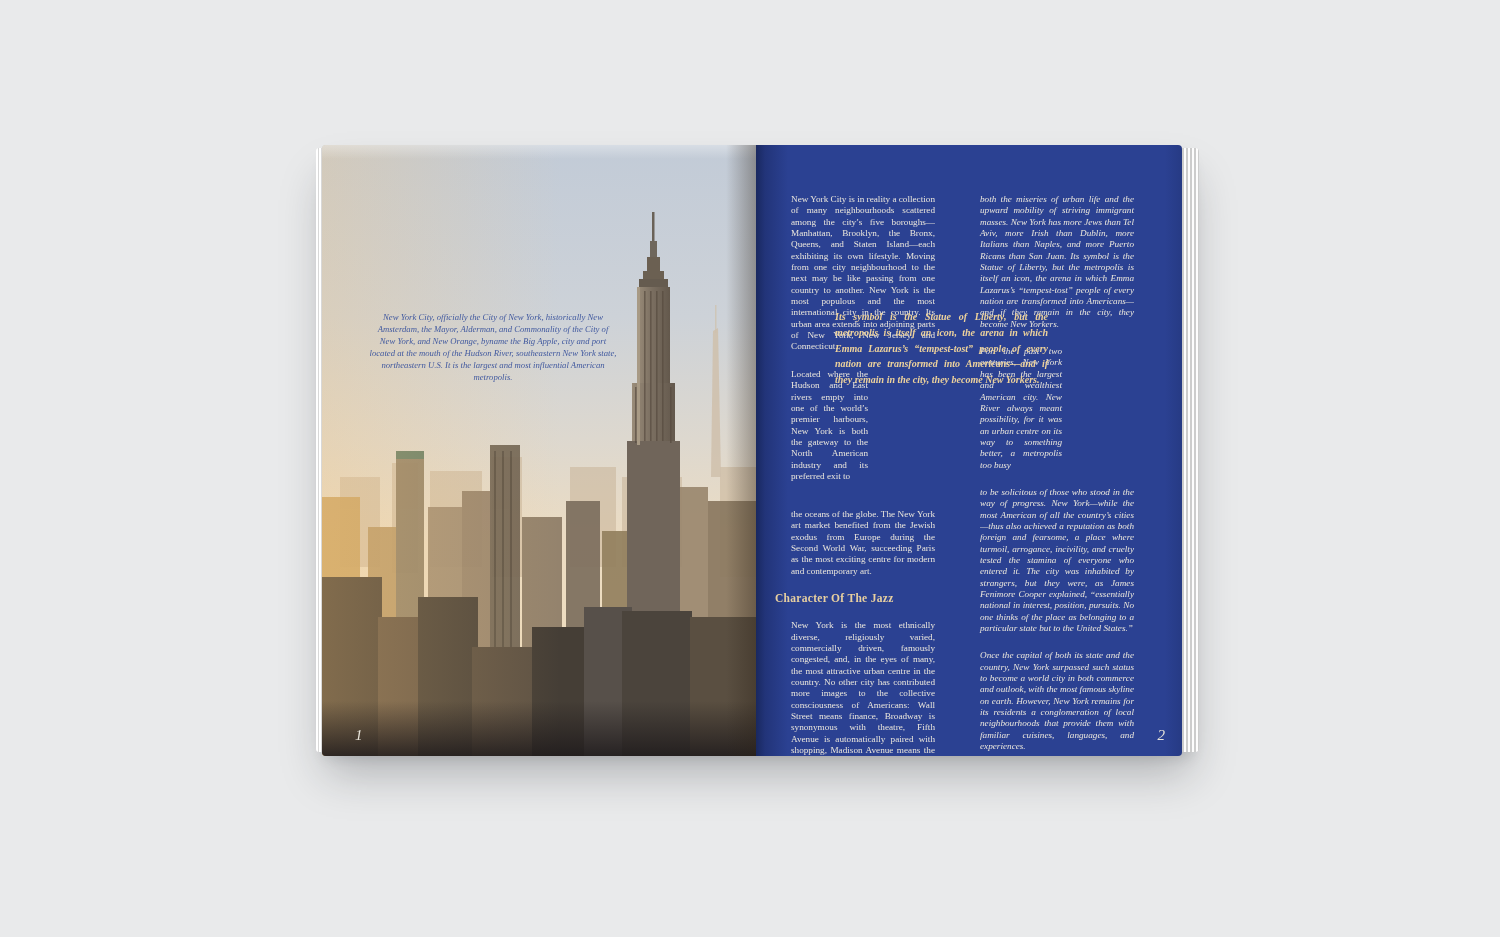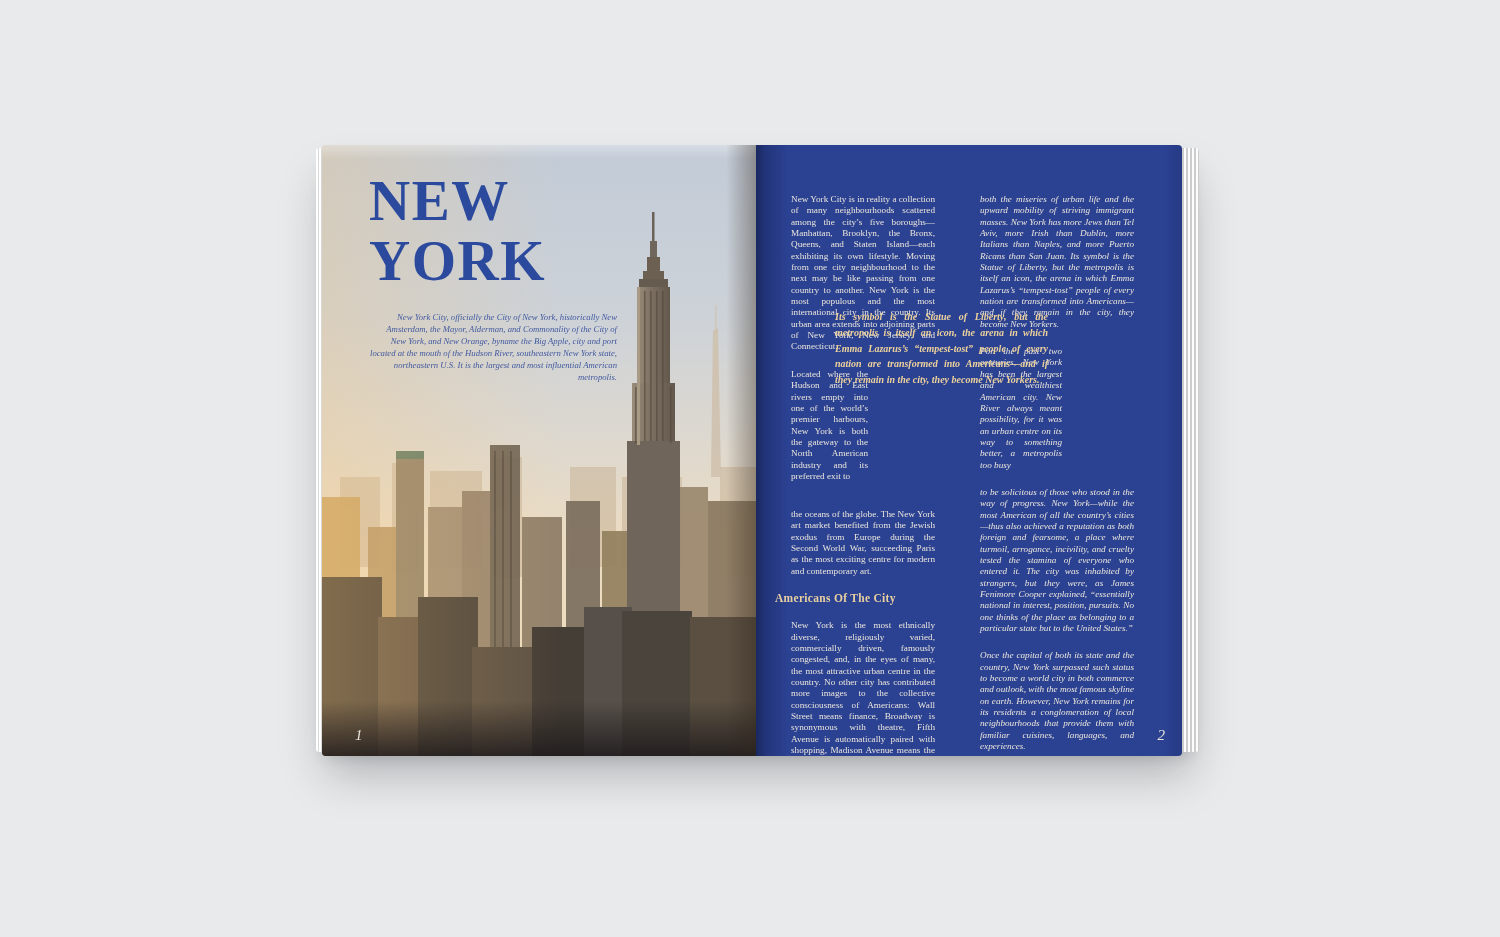--- a/index.html
+++ b/index.html
@@ -16,21 +16,21 @@
   .page-left{position:absolute;left:6px;top:0;width:434px;height:611px;overflow:hidden;
              border-radius:4px 0 0 4px;background:#d9d4c8;}
   .page-left svg{position:absolute;left:0;top:0;}
   .page-left .spine-shade{position:absolute;right:0;top:0;width:30px;height:100%;
              background:linear-gradient(270deg,rgba(45,35,25,.38),rgba(45,35,25,0));}
   .page-left .top-sheen{position:absolute;left:0;top:0;width:100%;height:14px;
              background:linear-gradient(180deg,rgba(255,255,255,.35),rgba(255,255,255,0));}
   .lp-title{position:absolute;left:47px;top:26px;z-index:3;color:#2b4a9e;font-weight:700;
             font-size:57px;line-height:60px;letter-spacing:1.5px;}
   .lp-sub{position:absolute;left:47px;top:157px;width:248px;z-index:3;color:#41599f;
-          font-style:italic;font-size:8.7px;line-height:12.1px;text-align:right;}
+          font-style:italic;font-size:8.7px;line-height:12.1px;text-align:center;}
   .lp-num{position:absolute;left:33px;bottom:12px;z-index:3;color:#e9e5da;font-style:italic;
           font-size:15px;}
   
   .page-right{position:absolute;left:440px;top:0;width:426px;height:611px;overflow:hidden;
               border-radius:0 4px 4px 0;
               background:linear-gradient(90deg,#19285f 0px,#223479 9px,#2b4192 32px,#2b4192 96%,#263a84 100%);}
   .rp-col{position:absolute;top:33px;color:#eae6dc;font-size:9.2px;line-height:11.35px;
           text-align:justify;}
   .rp-col1{left:19px;width:176px;}
   .rp-col2{left:208px;width:186px;font-style:italic;}
@@ -141,34 +141,30 @@
           <rect x="210" y="482" width="54" height="129" fill="#453e36"></rect>
           <rect x="262" y="462" width="48" height="149" fill="#57504a"></rect>
           <rect x="300" y="466" width="70" height="145" fill="#4b443c"></rect>
           <rect x="368" y="472" width="66" height="139" fill="#5a4f41"></rect>
         </g>
         <rect x="0" y="0" width="434" height="611" fill="url(#warm)"></rect>
         <rect x="0" y="556" width="434" height="55" fill="url(#bottomDark)"></rect>
       </svg>
       <div class="top-sheen"></div>
       <div class="spine-shade"></div>
-      <div class="lp-title">
-        <div>NEW</div>
-        <div>YORK</div>
-      </div>
       <p class="lp-sub">New York City, officially the City of New York, historically New Amsterdam, the Mayor, Alderman, and Commonality of the City of New York, and New Orange, byname the Big Apple, city and port located at the mouth of the Hudson River, southeastern New York state, northeastern U.S. It is the largest and most influential American metropolis.</p>
       <div class="lp-num">1</div>
     </div>
 
     <div class="page-right">
       <div class="rp-col rp-col1">
         <p>New York City is in reality a collection of many neighbourhoods scattered among the city’s five boroughs—Manhattan, Brooklyn, the Bronx, Queens, and Staten Island—each exhibiting its own lifestyle. Moving from one city neighbourhood to the next may be like passing from one country to another. New York is the most populous and the most international city in the country. Its urban area extends into adjoining parts of New York, New Jersey, and Connecticut.</p>
         <p class="cont narrow1">Located where the Hudson and East rivers empty into one of the world’s premier harbours, New York is both the gateway to the North American industry and its preferred exit to</p>
         <p class="cont">the oceans of the globe. The New York art market benefited from the Jewish exodus from Europe during the Second World War, succeeding Paris as the most exciting centre for modern and contemporary art.</p>
-        <h3 class="rp-heading">Americans Of The City</h3>
+        <h3 class="rp-heading">Character Of The Jazz</h3>
         <p>New York is the most ethnically diverse, religiously varied, commercially driven, famously congested, and, in the eyes of many, the most attractive urban centre in the country. No other city has contributed more images to the collective consciousness of Americans: Wall Street means finance, Broadway is synonymous with theatre, Fifth Avenue is automatically paired with shopping, Madison Avenue means the advertising industry, Greenwich Village connotes bohemian lifestyles, Seventh Avenue signifies fashion, Tammany Hall defines machine politics, and Harlem evokes images of the Jazz Age, African American aspirations, and slums. The word tenement brings to mind</p>
       </div>
       <div class="rp-col rp-col2">
         <p>both the miseries of urban life and the upward mobility of striving immigrant masses. New York has more Jews than Tel Aviv, more Irish than Dublin, more Italians than Naples, and more Puerto Ricans than San Juan. Its symbol is the Statue of Liberty, but the metropolis is itself an icon, the arena in which Emma Lazarus’s “tempest-tost” people of every nation are transformed into Americans—and if they remain in the city, they become New Yorkers.</p>
         <p class="cont narrow2">For the past two centuries, New York has been the largest and wealthiest American city. New River always meant possibility, for it was an urban centre on its way to something better, a metropolis too busy</p>
         <p class="cont">to be solicitous of those who stood in the way of progress. New York—while the most American of all the country’s cities—thus also achieved a reputation as both foreign and fearsome, a place where turmoil, arrogance, incivility, and cruelty tested the stamina of everyone who entered it. The city was inhabited by strangers, but they were, as James Fenimore Cooper explained, “essentially national in interest, position, pursuits. No one thinks of the place as belonging to a particular state but to the United States.”</p>
         <p class="break">Once the capital of both its state and the country, New York surpassed such status to become a world city in both commerce and outlook, with the most famous skyline on earth. However, New York remains for its residents a conglomeration of local neighbourhoods that provide them with familiar cuisines, languages, and experiences.</p>
       </div>
       <div class="pull-quote">Its symbol is the Statue of Liberty, but the metropolis is itself an icon, the arena in which Emma Lazarus’s “tempest-tost” people of every nation are transformed into Americans—and if they remain in the city, they become New Yorkers.</div>
       <div class="rp-num">2</div>

